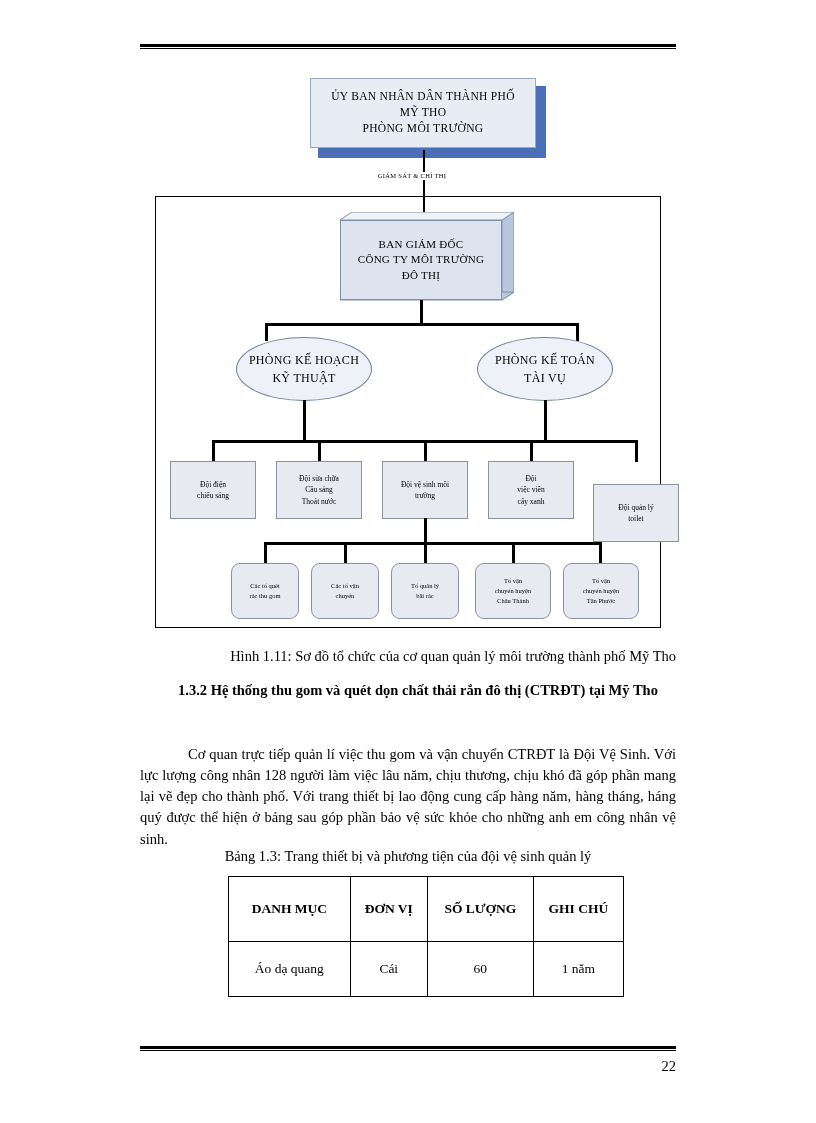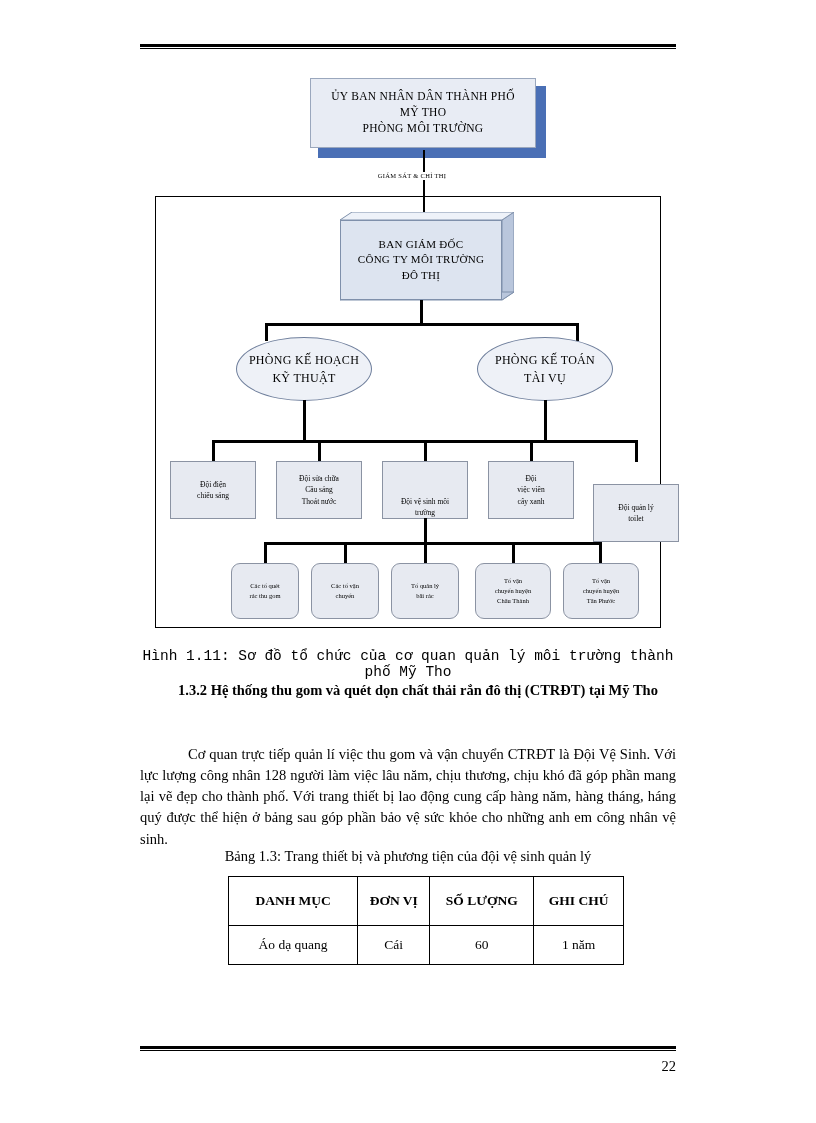--- a/index.html
+++ b/index.html
@@ -184,23 +184,22 @@
     font-size: 6.5px;
     line-height: 1.55;
   }
 
   
   .fig-caption {
     position: absolute;
     left: 140px;
     top: 648px;
     width: 536px;
-    text-align: center;
+    text-align: right;
     font-size: 14.5px;
-    font-family: Liberation Mono, monospace;
   }
   .section-heading {
     position: absolute;
     left: 140px;
     top: 680px;
     width: 536px;
     font-size: 14.5px;
     font-weight: bold;
     text-indent: 38px;
     line-height: 1.48;
@@ -230,21 +229,21 @@
     position: absolute;
     left: 228px;
     top: 876px;
     width: 396px;
     border-collapse: collapse;
   }
   .equip-table td, .equip-table th {
     border: 1px solid #000000;
     font-size: 13.5px;
     text-align: center;
-    padding: 0;
+    padding: 8px;
     font-weight: normal;
   }
   .equip-table thead th {
     font-weight: bold;
     height: 48px;
     line-height: 1.15;
     font-size: 13.5px;
   }
   .equip-table tbody td {
     height: 38px;
@@ -338,21 +337,21 @@
     <div>chiếu sáng</div>
   </div>
 </div>
 <div class="dept-box" style="left:276px; top:461px; width:86px; height:58px;">
   <div class="dept-text">
     <div>Đội sửa chữa</div>
     <div>Cầu sáng</div>
     <div>Thoát nước</div>
   </div>
 </div>
-<div class="dept-box" style="left:382px; top:461px; width:86px; height:58px;align-items:flex-end;">
+<div class="dept-box" style="left:382px; top:461px; width:86px; height:58px;">
   <div class="dept-text">
     <div>Đội vệ sinh môi</div>
     <div>trường</div>
   </div>
 </div>
 <div class="dept-box" style="left:488px; top:461px; width:86px; height:58px;">
   <div class="dept-text">
     <div>Đội</div>
     <div>việc viên</div>
     <div>cây xanh</div>

